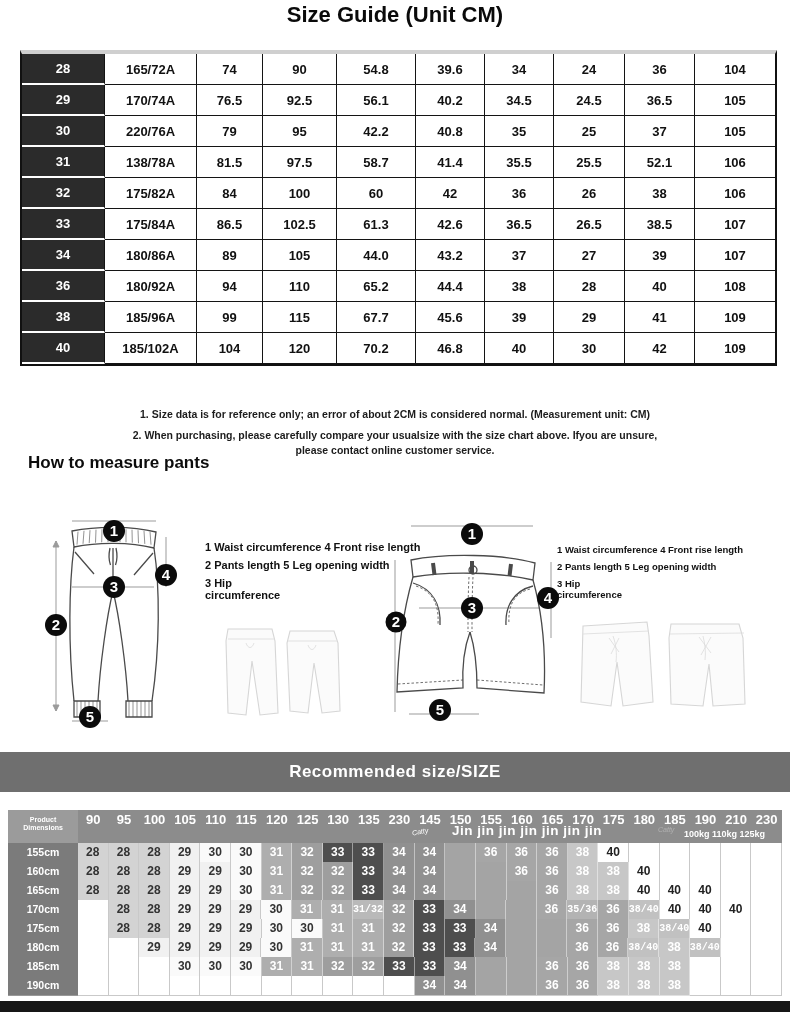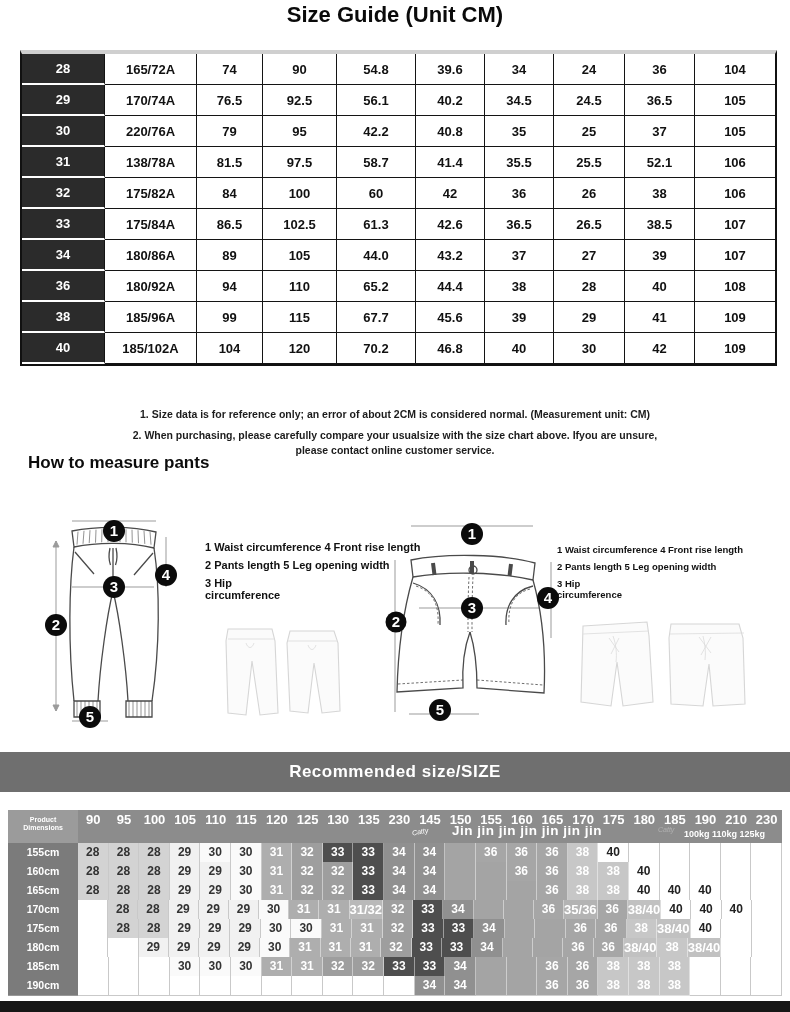--- a/index.html
+++ b/index.html
@@ -62,21 +62,21 @@
   .units span{position:absolute;color:#fff;white-space:nowrap;}
   .u-jin-left{left:74px;top:13px;font-size:13.5px;font-weight:bold;letter-spacing:.5px;}
   .u-catty{left:404px;top:18px;font-size:7px;font-style:italic;transform:rotate(-10deg);color:#f2f2f2;}
   .u-jin-right{left:444px;top:13px;font-size:13.5px;font-weight:bold;letter-spacing:.5px;}
   .u-catty-faint{left:650px;top:16px;font-size:7px;font-style:italic;opacity:.3;}
   .u-kg{left:676px;top:19px;font-size:9px;font-weight:bold;}
   .rt-row{display:grid;grid-template-columns:70px repeat(23,1fr);height:19px;}
   .rt-label{background:#7b7b7b;color:#fff;font-size:10.5px;font-weight:bold;text-align:center;line-height:19px;
             border-bottom:1px solid #989898;box-sizing:border-box;}
   .rt-cell{font-weight:bold;font-size:12px;text-align:center;line-height:19px;box-sizing:border-box;}
-  .rt-cell.small{font-size:13px;}
+  .rt-cell.small{font-size:10px;font-family:Liberation Mono, monospace;}
 
   
   .bottom-bar{position:absolute;left:0;top:1001px;width:790px;height:11px;background:#161616;}
 </style>
 </head>
 <body>
 
 <div class="page">
 
   <div class="title">Size Guide (Unit CM)</div>

